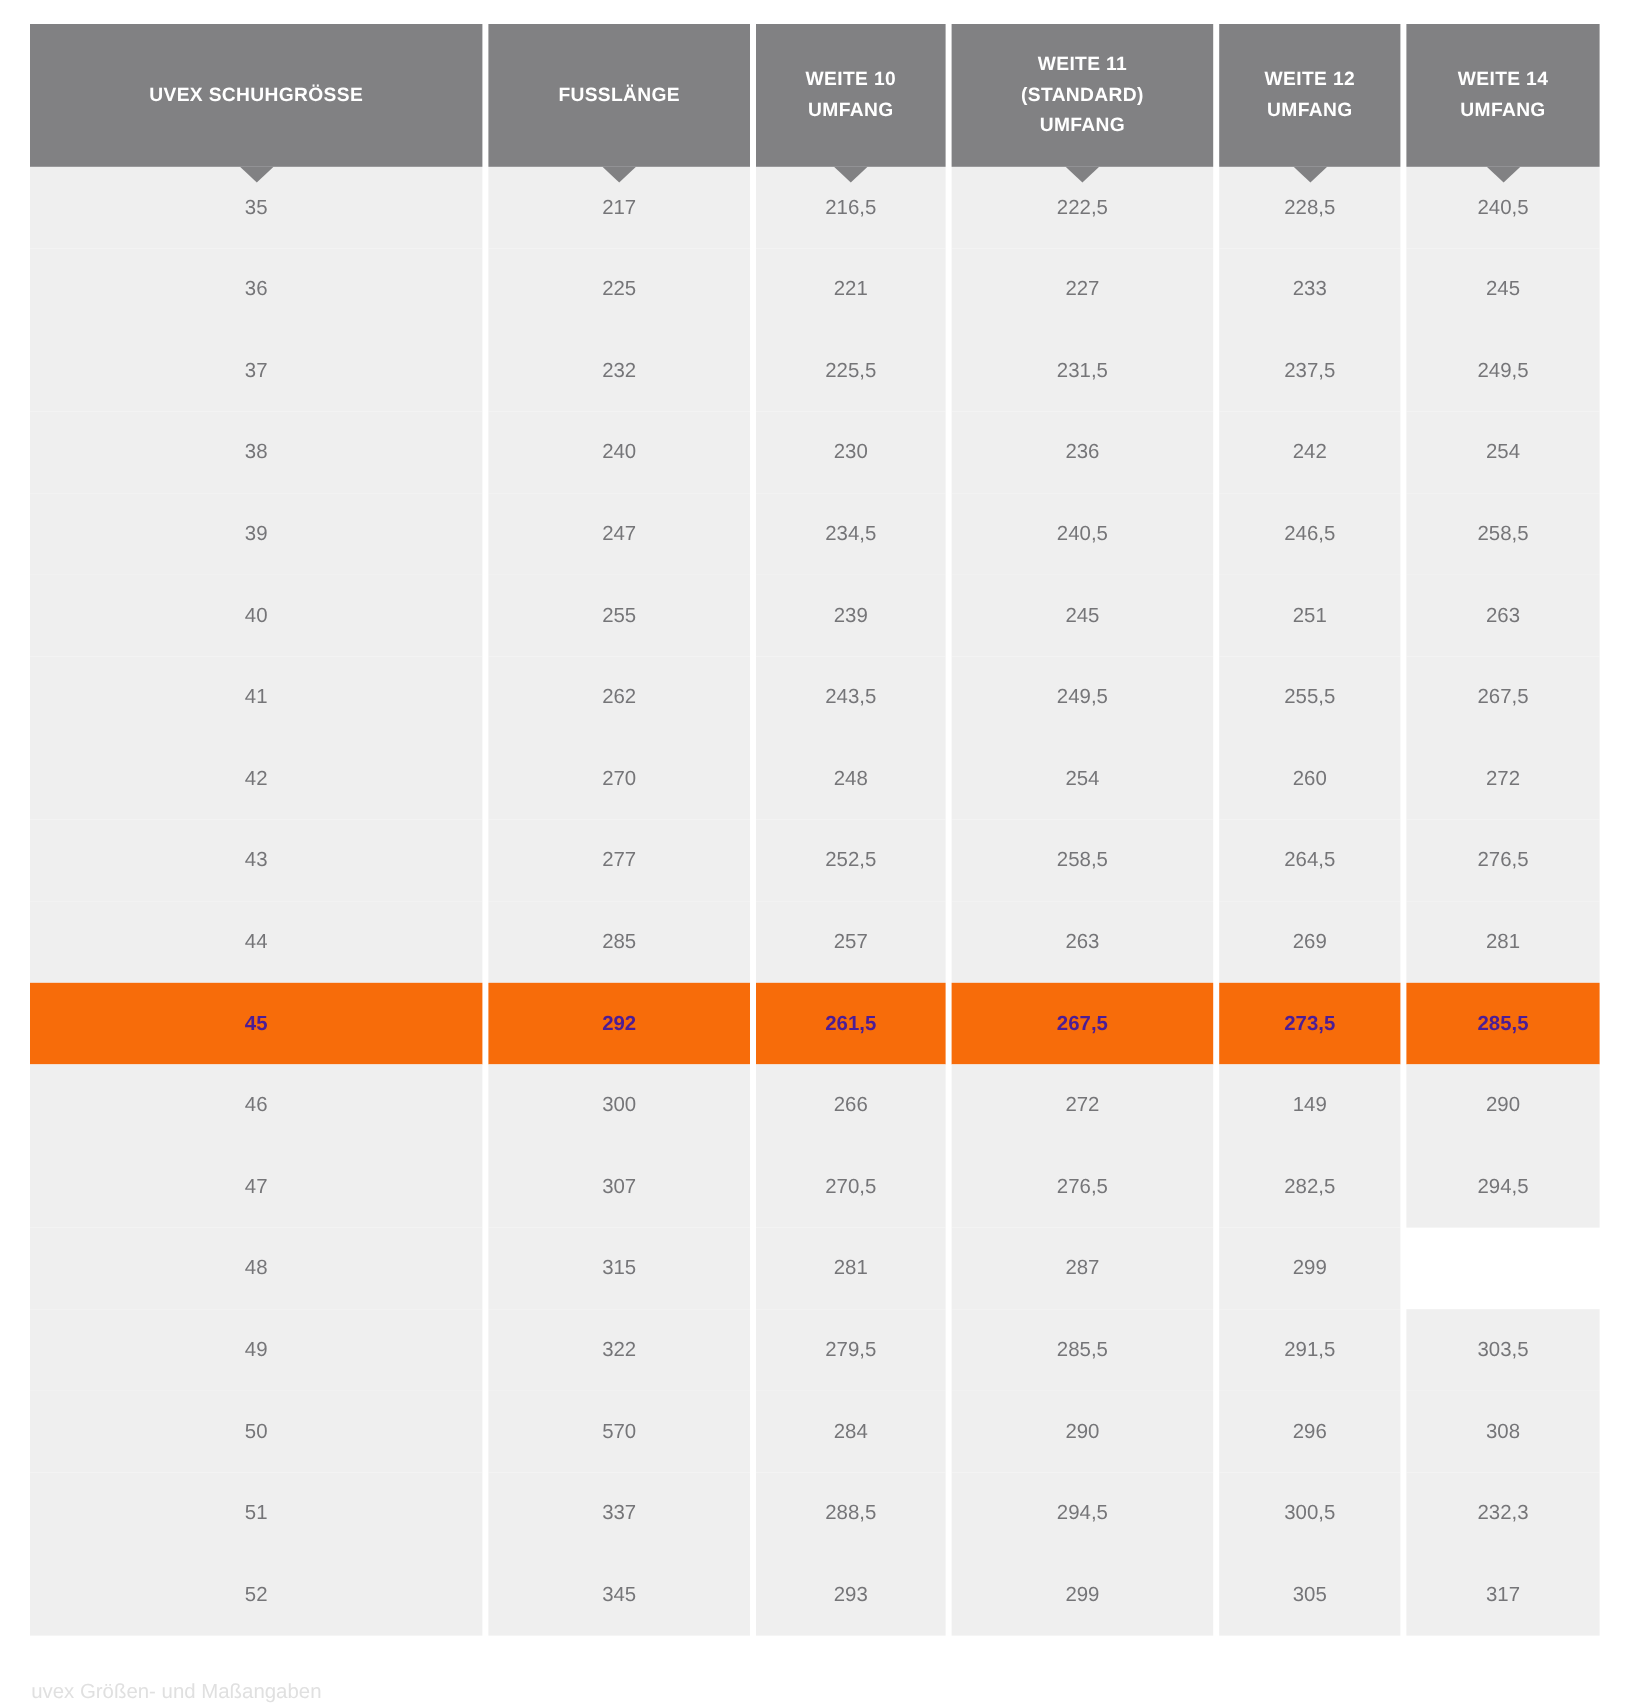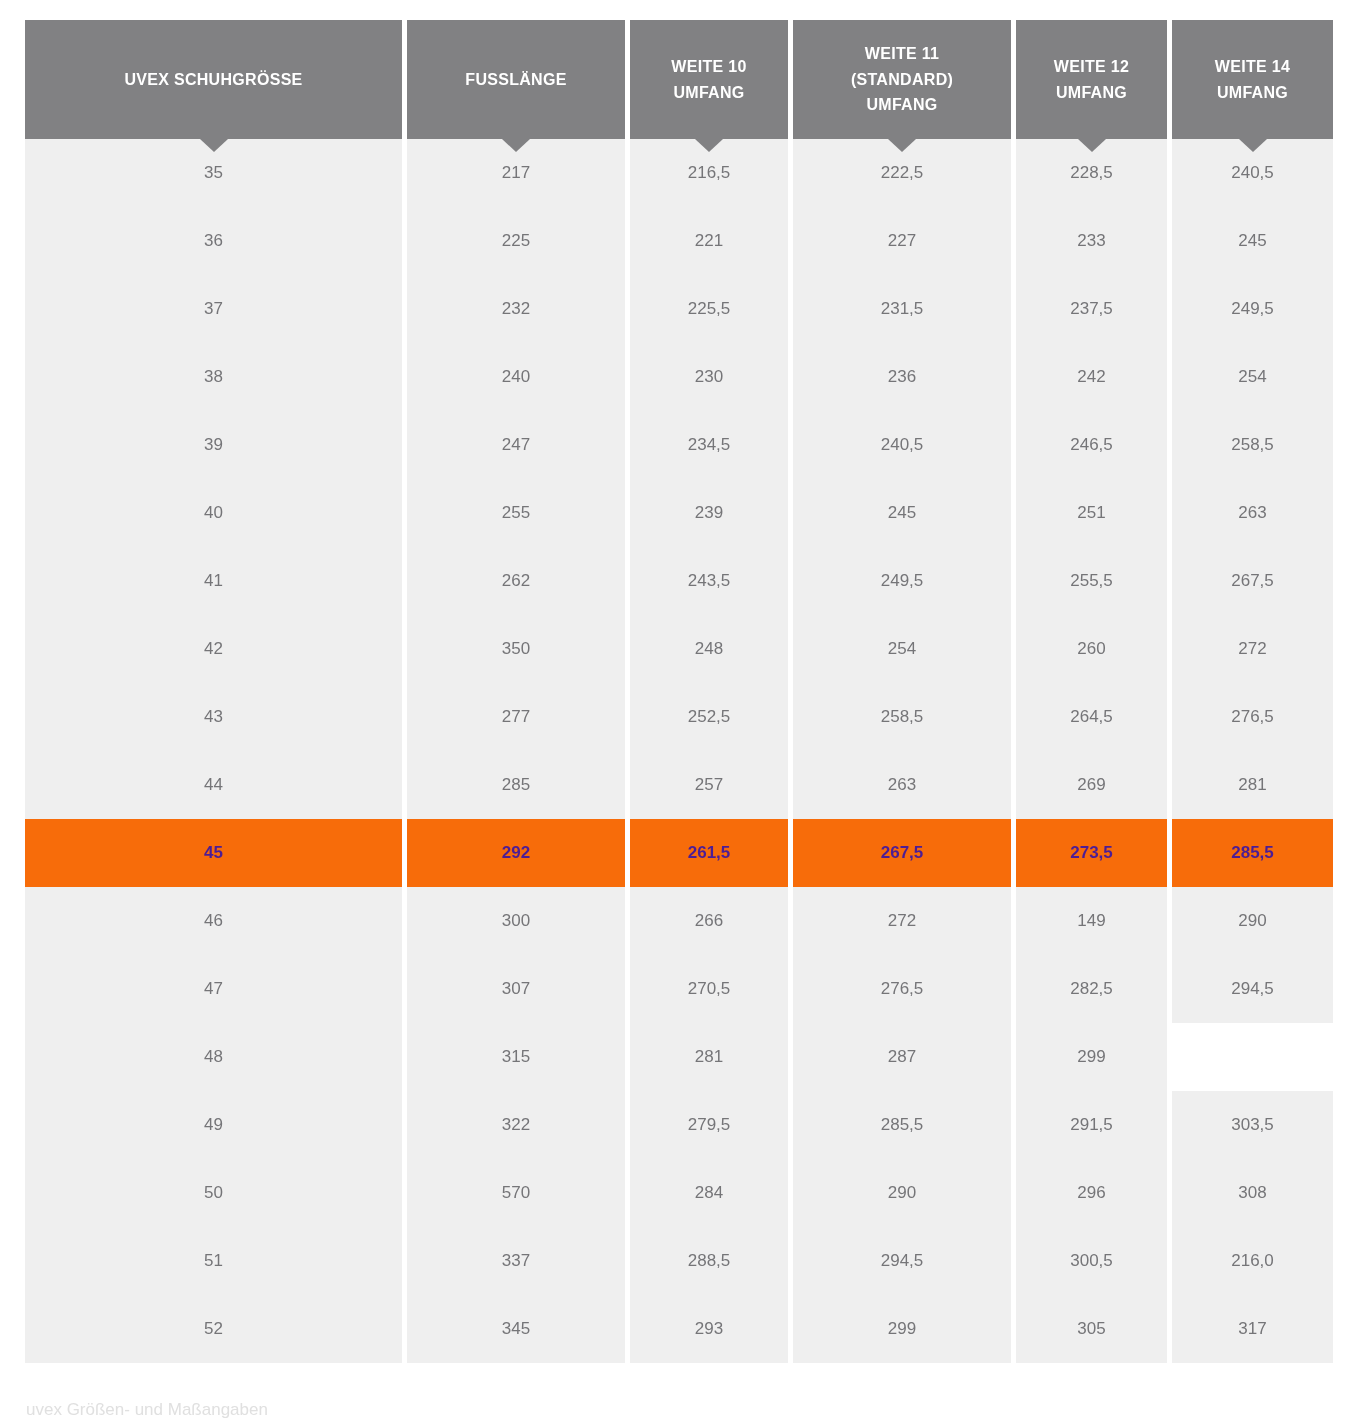--- a/index.html
+++ b/index.html
@@ -165,21 +165,21 @@
         <div class="grid body-row">
           <div class="cell">41</div>
           <div class="cell">262</div>
           <div class="cell">243,5</div>
           <div class="cell">249,5</div>
           <div class="cell">255,5</div>
           <div class="cell">267,5</div>
         </div>
         <div class="grid body-row">
           <div class="cell">42</div>
-          <div class="cell">350</div>
+          <div class="cell">270</div>
           <div class="cell">248</div>
           <div class="cell">254</div>
           <div class="cell">260</div>
           <div class="cell">272</div>
         </div>
         <div class="grid body-row">
           <div class="cell">43</div>
           <div class="cell">277</div>
           <div class="cell">252,5</div>
           <div class="cell">258,5</div>
@@ -240,21 +240,21 @@
           <div class="cell">290</div>
           <div class="cell">296</div>
           <div class="cell">308</div>
         </div>
         <div class="grid body-row">
           <div class="cell">51</div>
           <div class="cell">337</div>
           <div class="cell">288,5</div>
           <div class="cell">294,5</div>
           <div class="cell">300,5</div>
-          <div class="cell">216,0</div>
+          <div class="cell">232,3</div>
         </div>
         <div class="grid body-row">
           <div class="cell">52</div>
           <div class="cell">345</div>
           <div class="cell">293</div>
           <div class="cell">299</div>
           <div class="cell">305</div>
           <div class="cell">317</div>
         </div>
       </div>

